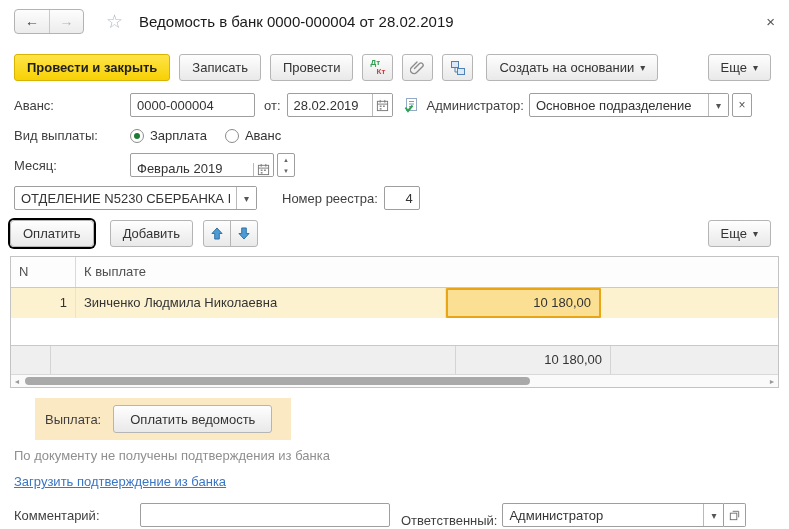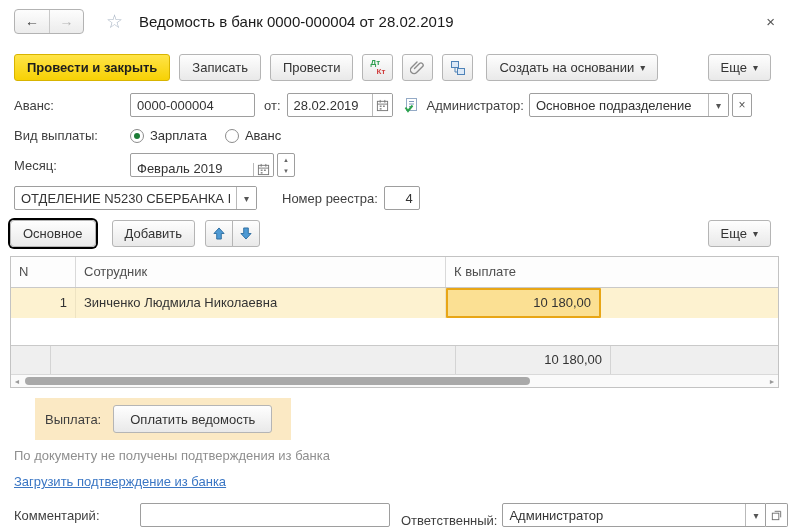--- a/index.html
+++ b/index.html
@@ -251,21 +251,21 @@
         </span>
     </span>
     <span class="lbl" style="margin-left:25px;">Номер реестра:</span>
     <span class="field" style="width:36px;margin-left:6px;">
       <input style="text-align: right;" value="4">
     </span>
   </div>
 
   
   <div class="list-toolbar">
-    <button class="btn focused">Основное</button>
+    <button class="btn focused">Оплатить</button>
     <button class="btn" style="margin-left:16px;">Добавить</button>
     <span class="arrpair">
       <button class="btn">
         <span>
             <svg width="12" height="13" viewBox="0 0 13 14">
               <path d="M6.5 1 L12 7 H9 V13 H4 V7 H1 Z" fill="#4e9ad4" stroke="#2c6da0"></path>
             </svg>
           </span>
       </button>
       <button class="btn">
@@ -280,21 +280,20 @@
     <button class="btn">
       <span>Еще</span>
         <span class="caret">▾</span>
     </button>
   </div>
 
   
   <div class="grid">
     <div class="g-head">
       <div class="gc n">N</div>
-      <div class="gc emp">Сотрудник</div>
       <div class="gc pay">К выплате</div>
       <div class="gc fill"></div>
     </div>
     <div class="g-row sel">
       <div class="gc n">1</div>
       <div class="gc emp">Зинченко Людмила Николаевна</div>
       <div class="gc pay selcell">10 180,00</div>
       <div class="gc fill"></div>
     </div>
     <div class="g-row blank">
@@ -325,21 +324,21 @@
 
   <a class="bank-link">Загрузить подтверждение из банка</a>
 
   
   <div class="bottom-row">
     <span class="lbl wc">Комментарий:</span>
     <span class="field" style="width:250px;">
       <input value="" style="">
     </span>
     <span class="lbl" style="margin-left:11px;margin-top:11px;">Ответственный:</span>
-    <span class="field" style="width:264px;margin-left:5px;border-top-right-radius:0;border-bottom-right-radius:0;">
+    <span class="field" style="width:222px;margin-left:5px;border-top-right-radius:0;border-bottom-right-radius:0;">
       <input value="Администратор" style="">
       <span class="addon">
           <span class="caret">▾</span>
         </span>
     </span>
     <span class="joined-btn">
       <span>
         <svg width="13" height="13" viewBox="0 0 14 14">
             <rect x="2.5" y="4.5" width="7" height="7" fill="#fff" stroke="#6f6f6f"></rect>
             <path d="M5 2.5 h6.5 V9" fill="none" stroke="#6f6f6f"></path>

